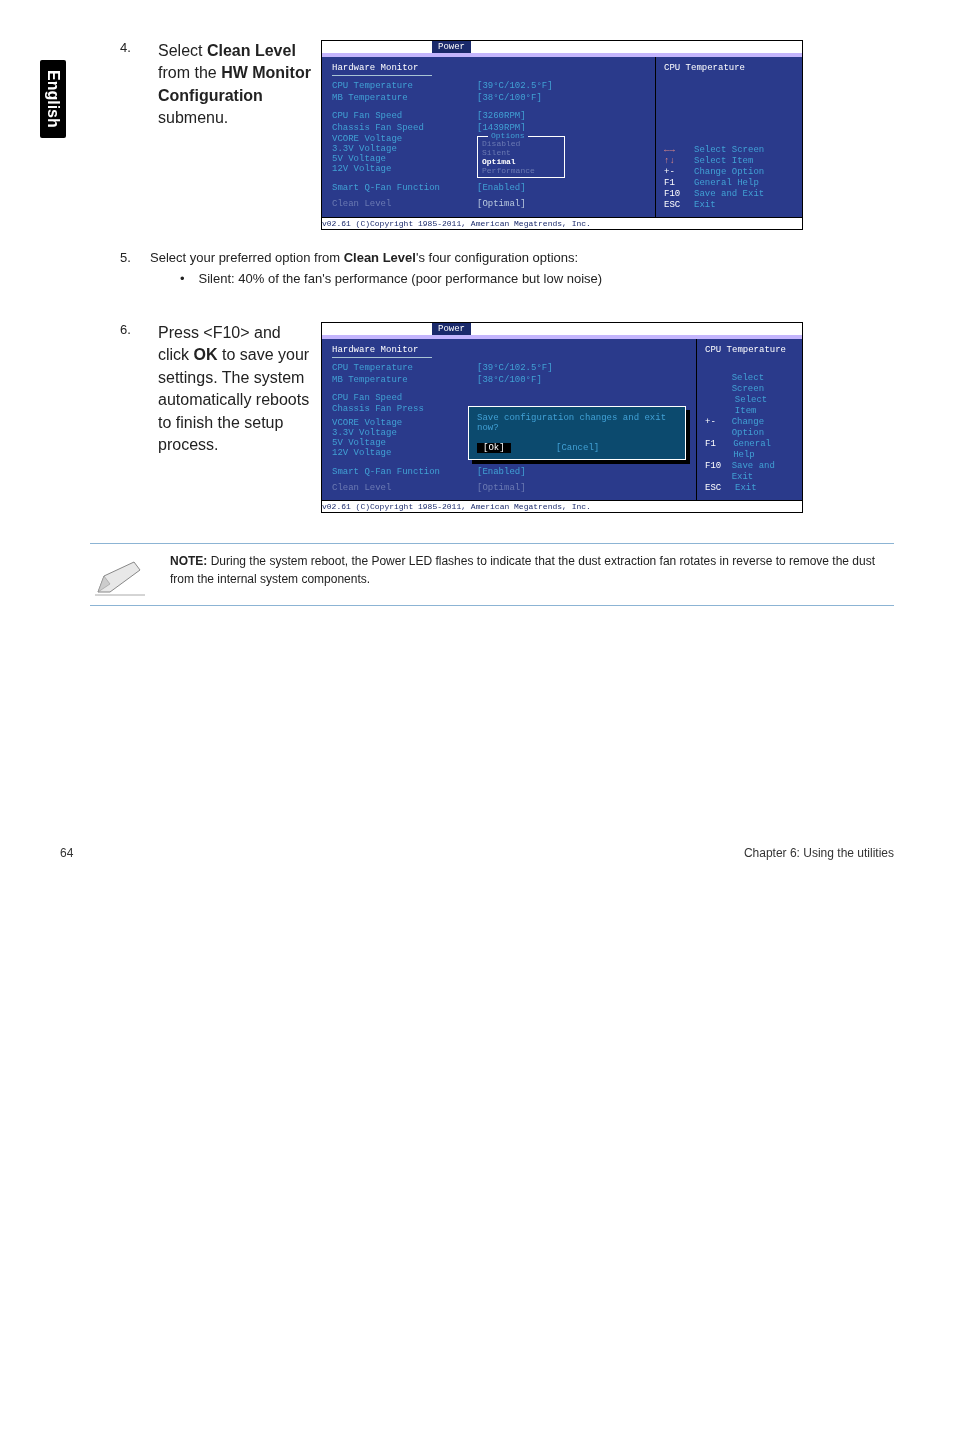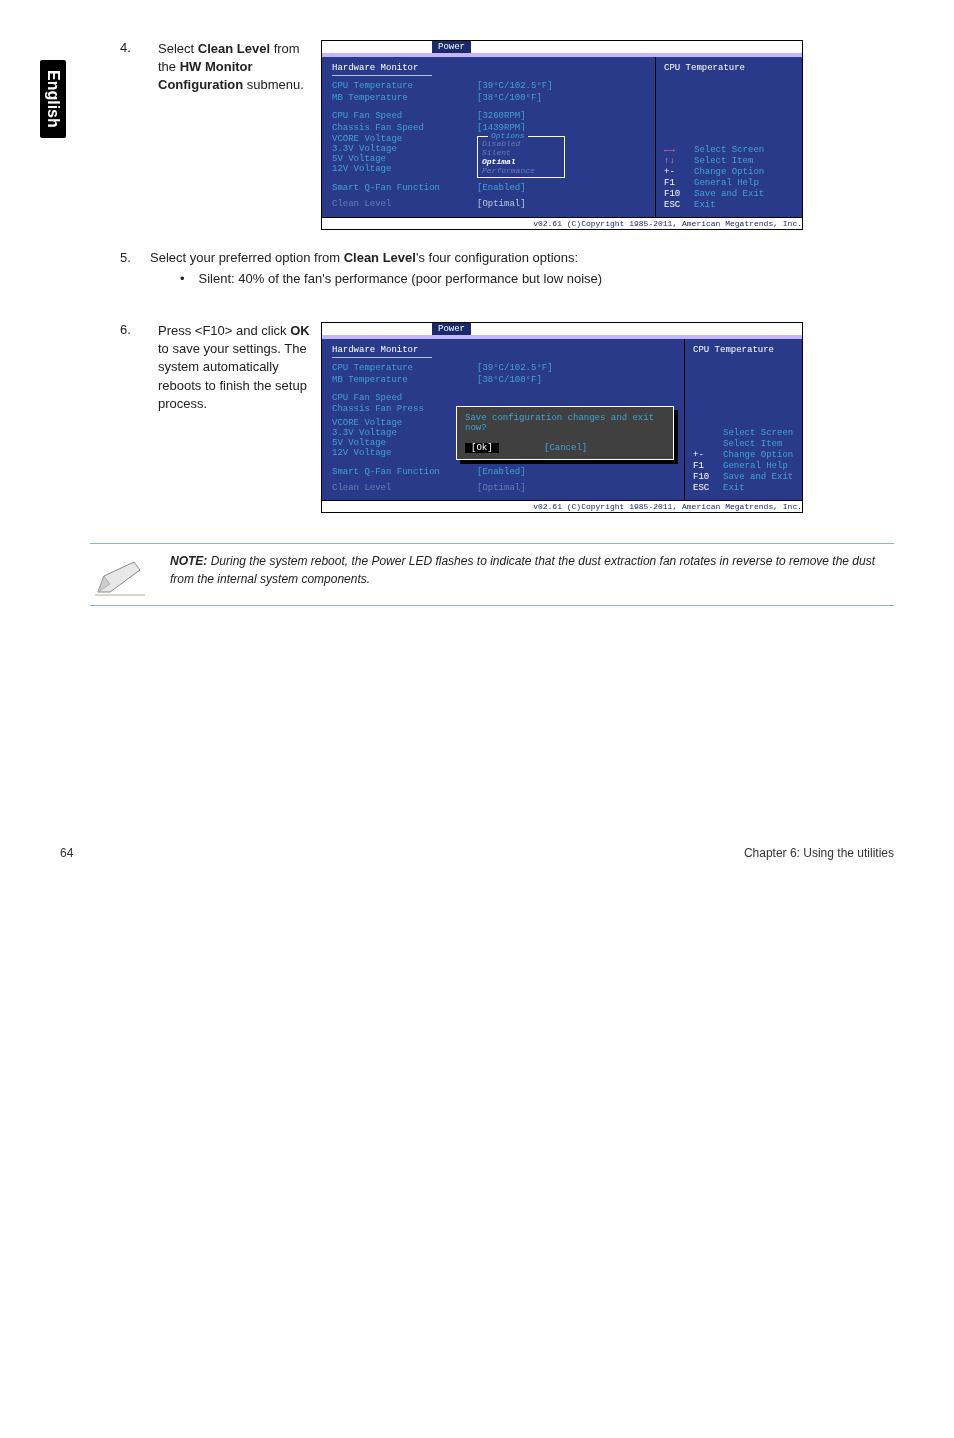--- a/index.html
+++ b/index.html
@@ -99,53 +99,52 @@
   .rlabel.muted { color: #6b7ab3; }
   .rvalue { color: #41a0d4; }
   .rvalue.selected { color: #fff; }
   .options-box {
     border: 1px solid #fff;
     padding: 2px 4px;
     margin: 2px 0 4px 0;
     width: 78px;
     font-size: 8px;
     position: relative;
-    font-style: italic;
   }
   .options-box .box-title {
     position: absolute;
     top: -6px;
     left: 10px;
     background: #2a3a8b;
     color: #41a0d4;
     padding: 0 3px;
   }
   .options-box .disabled-opt { color: #6b7ab3; }
   .options-box .sel-opt { color: #fff; font-weight: bold; }
   .modal-box {
     border: 1px solid #fff;
-    background: #404040;
+    background: #0c4a6e;
     padding: 6px 8px;
     box-shadow: 4px 4px 0 #000;
-    margin: 2px 0 6px 4px;
+    margin: 2px 0 6px 16px;
   }
   .modal-btn {
     background: #000;
     color: #fff;
     padding: 0 6px;
   }
   .modal-cancel { color: #41a0d4; margin-left: 40px; }
   .help-line { display:flex; line-height: 11px; }
   .help-key { width: 30px; color: #fff; }
   .help-desc { color: #41a0d4; }
   .arrows-red { color: #d88; width: 30px; }
   .bios-footer {
     background: #fff;
     color: #1a2a6b;
-    text-align: right;
+    text-align: left;
     font-size: 8px;
     padding: 1px 0;
     border-top: 1px solid #000;
   }
   ul.bullets {
     list-style: none;
     padding-left: 30px;
     margin: 6px 0 18px 0;
   }
   ul.bullets li::before {
@@ -156,39 +155,38 @@
     margin-bottom: 8px;
   }
   .note-row {
     display: flex;
     align-items: flex-start;
     border-top: 1px solid #8cb4d4;
     border-bottom: 1px solid #8cb4d4;
     padding: 8px 0;
     margin-top: 30px;
     gap: 20px;
-    font-style: italic;
   }
   .note-row svg { flex-shrink: 0; }
   .note-text { font-size: 12px; line-height: 1.5; }
   .pagefoot {
     display: flex;
     justify-content: space-between;
     padding: 200px 60px 30px 60px;
     font-size: 12px;
     color: #333;
   }
   .top-col {
     display: flex;
     gap: 8px;
     align-items: flex-start;
   }
   .left-text {
     width: 155px;
-    font-size: 13px;
+    font-size: 16px;
     line-height: 1.4;
   }
 </style>
 </head>
 <body>
 
 <div class="side-tab">English</div>
 
 <div class="page">
 

